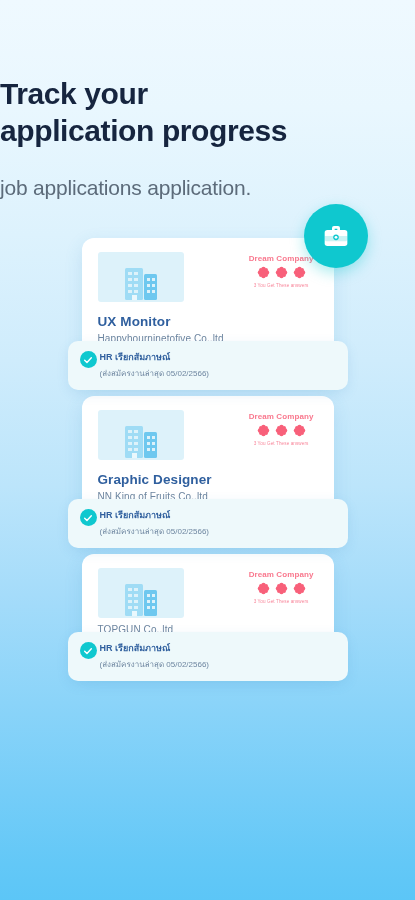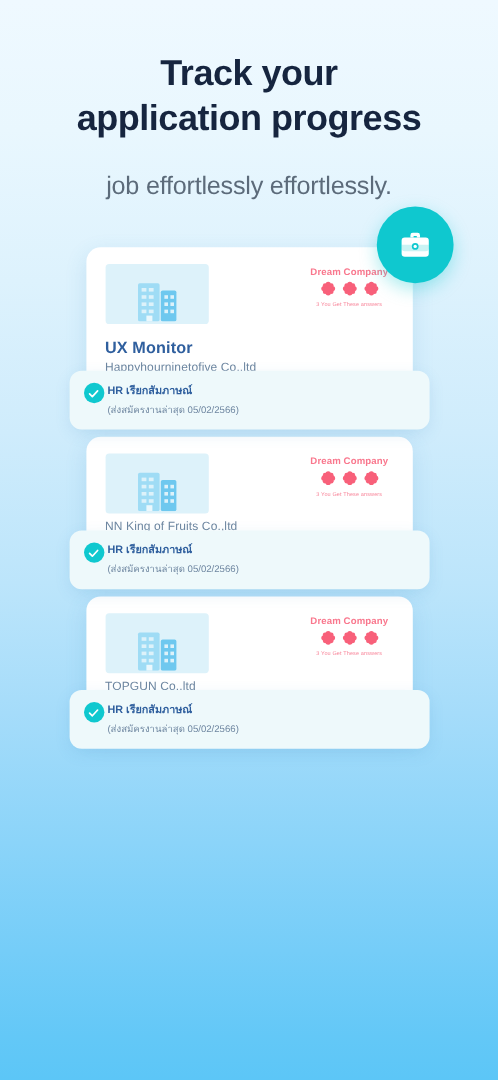--- a/index.html
+++ b/index.html
@@ -21,22 +21,22 @@
         #a5dcfa 66%,
         #8bd4f9 78%,
         #75cdf8 88%,
         #63c8f7 96%,
         #5cc6f7 100%);
     position: relative;
   }
 
   
   .header {
-    padding-top: 44px;
-    text-align: center;
+    padding-top: 76px;
+    text-align: left;
   }
   .title {
     font-size: 30px;
     font-weight: bold;
     color: #16253f;
     line-height: 1.22;
     letter-spacing: -0.4px;
   }
   .title .line { display: block; }
   .subtitle {
@@ -50,21 +50,21 @@
 
   
   .cards {
     position: relative;
     margin-top: 36px;
   }
 
   .card-wrap {
     position: relative;
     margin: 0 auto 18px auto;
-    width: 272px;
+    width: 252px;
   }
 
   .card {
     position: relative;
     background: #ffffff;
     border-radius: 12px;
     padding: 14px 16px 34px 16px;
     box-shadow: 0 6px 18px rgba(60, 140, 190, 0.16);
     z-index: 1;
   }
@@ -188,21 +188,21 @@
 </style>
 </head>
 <body>
 
 <div class="header">
   <h1 class="title">
     <span class="line">Track your</span>
     <span class="line">application progress</span>
   </h1>
   <p class="subtitle">
-    <span class="line">job effortlessly effortlessly.</span>
+    <span class="line">job applications application.</span>
   </p>
 </div>
 
 <div class="cards" id="cards-container">
     <div class="card-wrap">
       <div class="card">
         <div class="card-top">
           <div class="company-thumb">
             <svg width="40" height="38" viewBox="0 0 40 38">
               <rect x="4" y="6" width="18" height="32" rx="1.5" fill="#9fdcf5"></rect>
@@ -361,20 +361,21 @@
                   <circle cx="16.7" cy="7.3" r="3.6"></circle>
                   <circle cx="7.3" cy="16.7" r="3.6"></circle>
                   <circle cx="16.7" cy="16.7" r="3.6"></circle>
                   <circle cx="12" cy="12" r="5.2"></circle>
                 </g>
               </svg>
             </div>
             <div class="rating-caption">3 You Get These answers</div>
           </div>
         </div>
+        <div class="job-title">Graphic Designer</div>
         <div class="company-name">NN King of Fruits Co.,ltd</div>
       </div>
       <div class="status-strip">
         <span class="check-badge">
           <svg width="10" height="10" viewBox="0 0 24 24">
             <path d="M4 12.5 L9.5 18 L20 6.5" fill="none" stroke="#ffffff" stroke-width="3.4" stroke-linecap="round" stroke-linejoin="round"></path>
           </svg>
         </span>
         <div class="status-text">
           <div class="status-headline">HR เรียกสัมภาษณ์</div>

